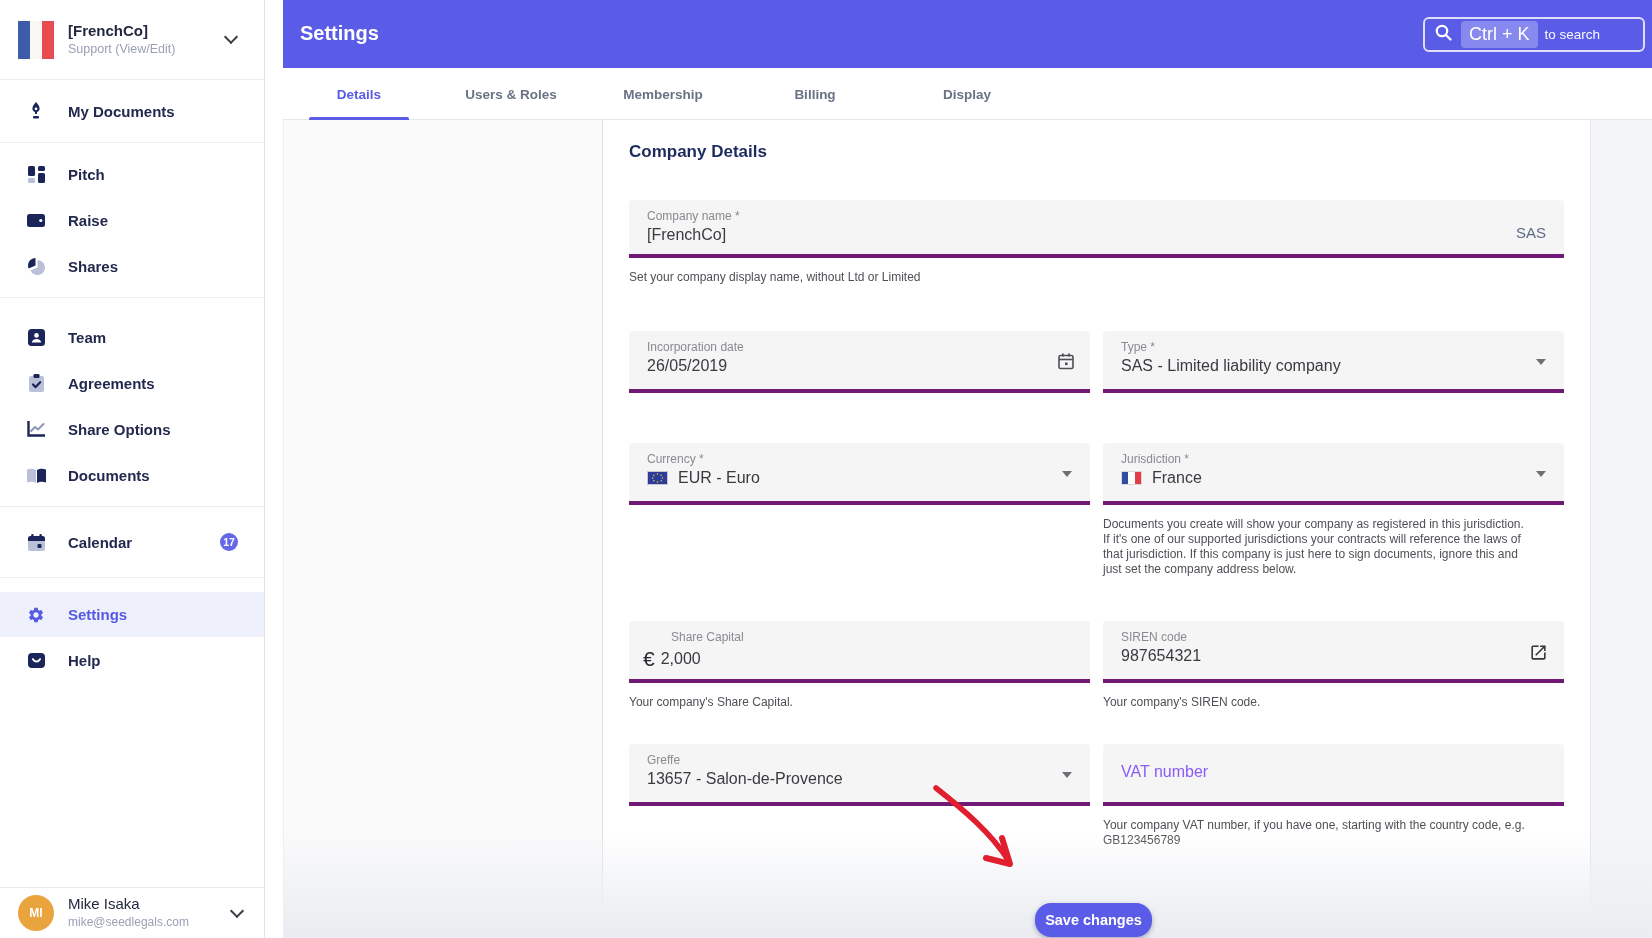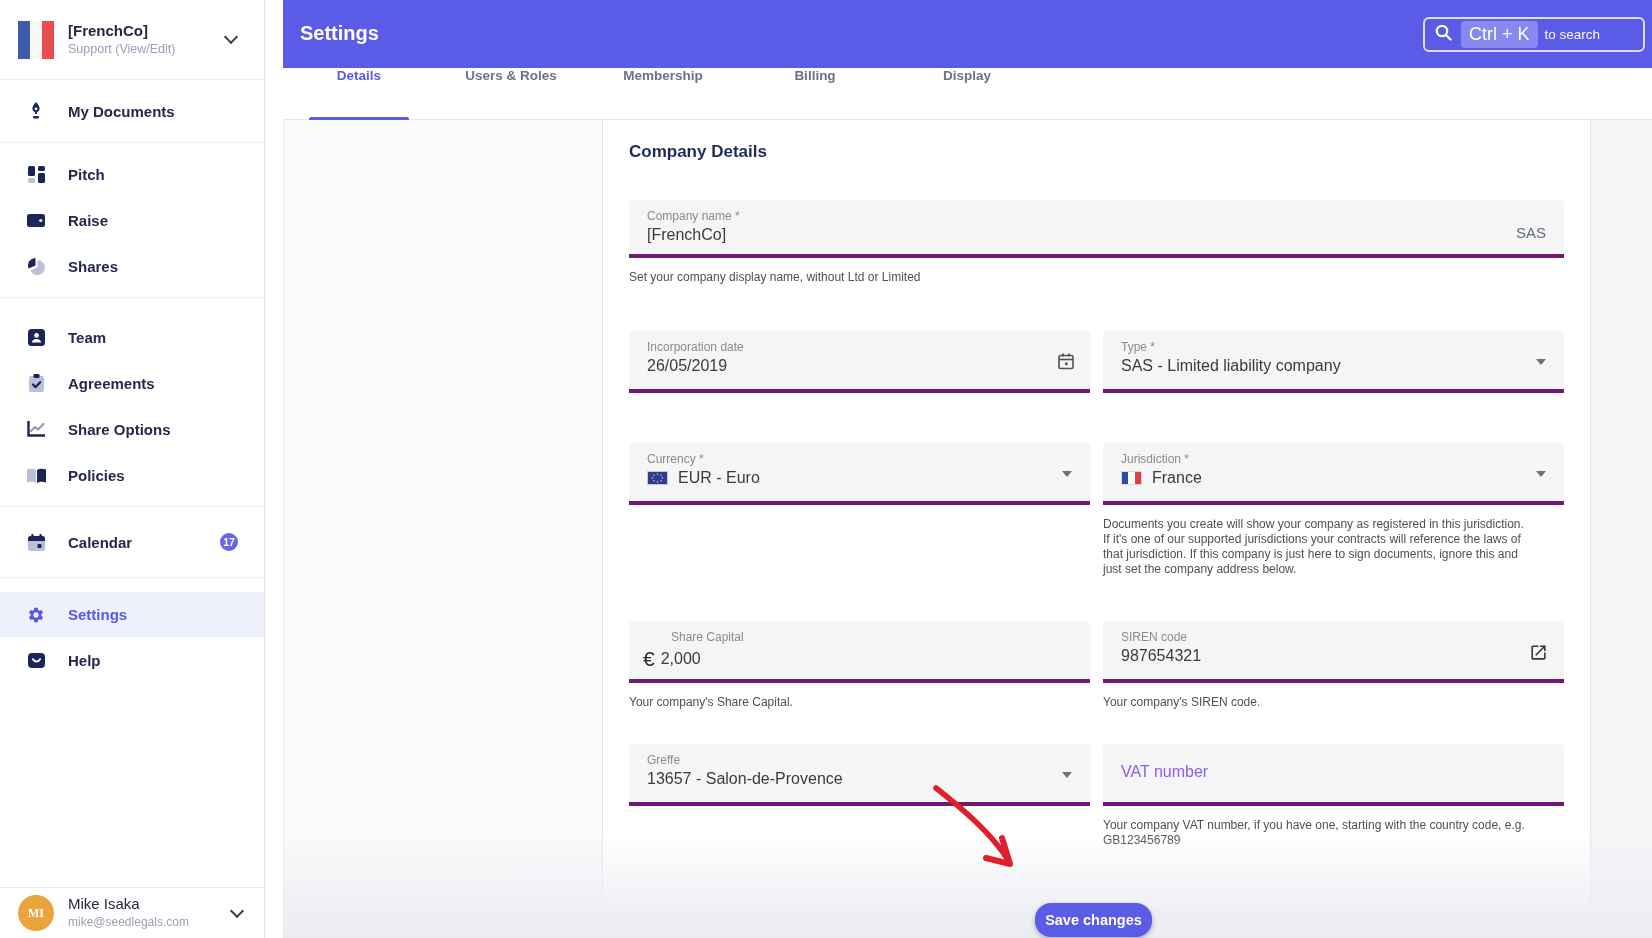--- a/index.html
+++ b/index.html
@@ -29,39 +29,39 @@
   .side-item.active { background:#eef0fb; height:45px; }
   .side-item.active .lbl { color:#565ae3; }
   .badge { position:absolute; right:26px; top:14px; width:18px; height:18px; border-radius:50%;
     background:#6467e8; color:#fff; font-size:10.5px; font-weight:bold;
     display:flex; align-items:center; justify-content:center; }
 
   .side-user { position:absolute; left:0; bottom:0; width:100%; height:51px;
     border-top:1px solid #e8e8ee; background:#fff; }
   .avatar { position:absolute; left:18px; top:7px; width:36px; height:36px; border-radius:50%;
     background:#e9a43e; color:#fff; font-size:12px; font-weight:bold;
-    display:flex; align-items:center; justify-content:center;font-family:Liberation Serif, serif; }
+    display:flex; align-items:center; justify-content:center; }
   .u-name { position:absolute; left:68px; top:7px; font-size:15px; color:#23283f; }
   .u-mail { position:absolute; left:68px; top:27px; font-size:12px; color:#9aa0b5; }
   .u-chev { position:absolute; right:22px; top:18px; }
 
   
   .main { position:absolute; left:283px; top:0; right:0; height:938px; }
   .appbar { position:absolute; left:0; top:0; right:0; height:68px; background:#5a5ce8; }
   .appbar-title { position:absolute; left:17px; top:22px; font-size:20px; font-weight:bold; color:#fff; }
   .search { position:absolute; right:7px; top:17px; width:222px; height:35px;
     border:2px solid rgba(255,255,255,0.8); border-radius:6px; display:flex; align-items:center; cursor:text; }
   .search .mag { margin-left:10px; }
   .kbd { margin-left:9px; background:rgba(255,255,255,0.28); border-radius:4px;
     padding:3px 8px; font-size:18px; color:#fff; }
   .hint { margin-left:7px; font-size:13.5px; color:rgba(255,255,255,0.97); }
 
   .tabbar { position:absolute; left:0; top:68px; right:0; height:52px; background:#fff;
     border-bottom:1px solid #e7e7ec; display:flex; }
-  .tab { width:152px; height:52px; position:relative; display:flex; justify-content:center;
+  .tab { width:152px; height:52px; position:relative; display:flex; align-items:center; justify-content:center;
     font-size:13.5px; font-weight:bold; color:#6b7285; cursor:pointer; }
   .tab.active { color:#5a5ce8; }
   .tab.active::after { content:""; position:absolute; left:26px; right:26px; bottom:0; height:3px;
     background:#5a5ce8; border-radius:2px 2px 0 0; }
 
   .content { position:absolute; left:0; top:120px; right:0; bottom:0; display:flex; background:#fff; }
   .subpanel { width:320px; background:#fafafb; border-left:1px solid #ededf2; border-right:1px solid #e2e2e8; }
   .card { width:987px; background:#fff; padding:0 26px; }
   .gutter { flex:1; background:#f4f5f7; border-left:1px solid #e6e7eb; }
 
@@ -189,21 +189,21 @@
         </span>
         <span class="lbl">Share Options</span>
       </div>
       <div class="side-item">
         <span class="ic">
           <svg width="19" height="15" viewBox="0 0 19 15">
               <path fill="#b9c0d8" d="M0 1.5C3 .2 6.5.4 9 2v13C6.5 13.4 3 13.2 0 14.5V1.5z"></path>
               <path fill="#1b2559" d="M19 1.5C16 .2 12.5.4 10 2v13c2.5-1.6 6-1.8 9-.5V1.5z"></path>
             </svg>
         </span>
-        <span class="lbl">Policies</span>
+        <span class="lbl">Documents</span>
       </div>
     </div>
 
     <div class="side-group g4">
       <div class="side-item">
         <span class="ic">
           <svg width="17" height="17" viewBox="0 0 17 17">
               <rect x="0" y="2" width="17" height="15" rx="2.5" fill="#b9c0d8"></rect>
               <path fill="#1b2559" d="M0 4.5A2.5 2.5 0 0 1 2.5 2h12A2.5 2.5 0 0 1 17 4.5V7H0V4.5z"></path>
               <rect x="3.2" y="0" width="2.4" height="4" rx="1" fill="#1b2559"></rect>

